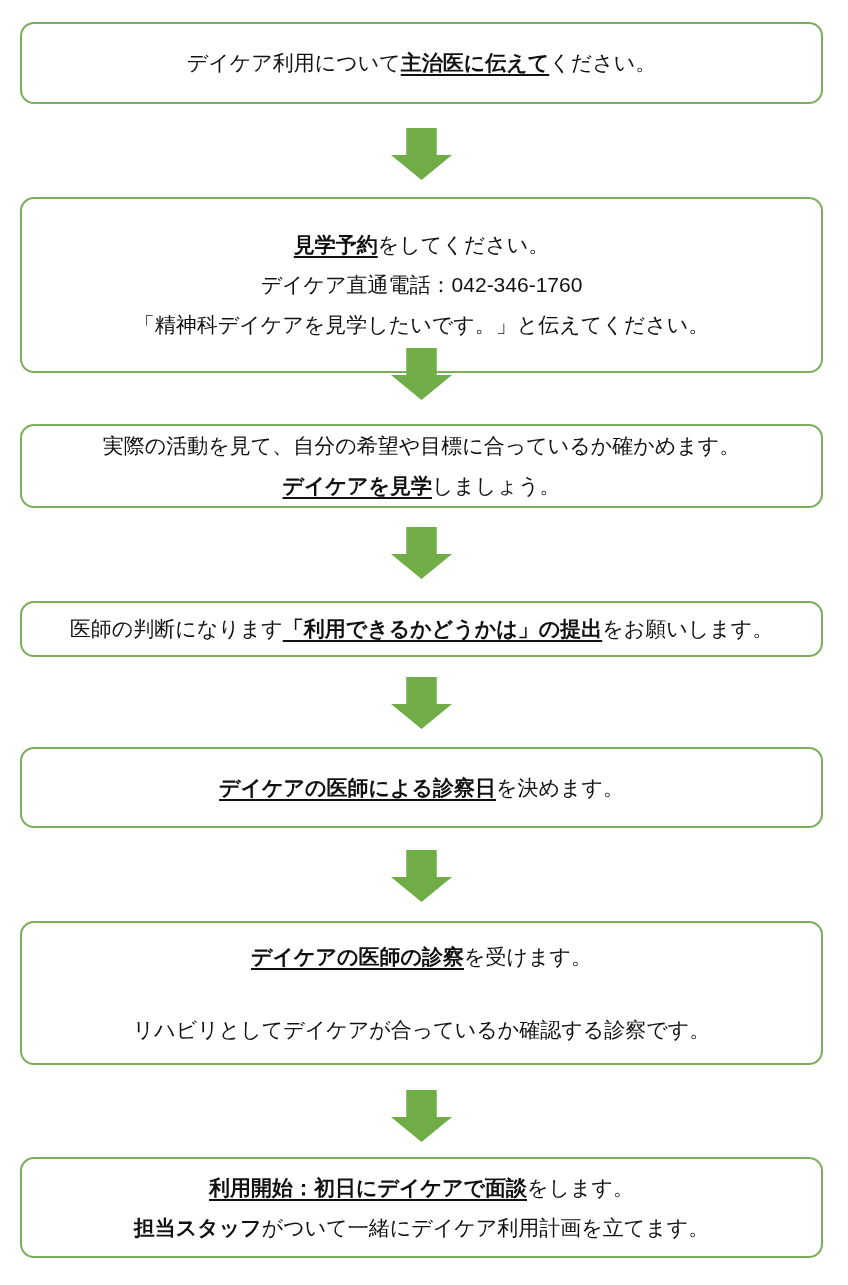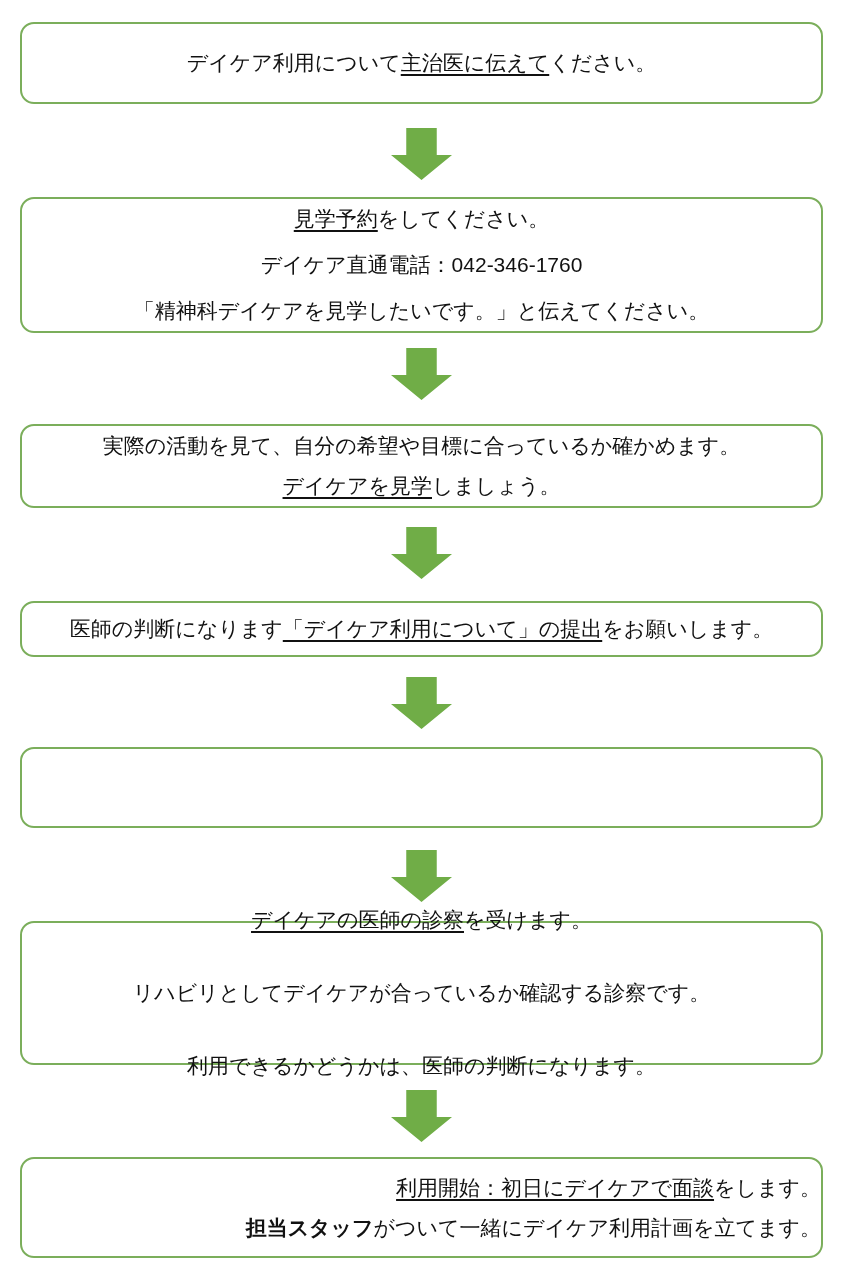--- a/index.html
+++ b/index.html
@@ -4,70 +4,70 @@
 <style>
   html,body{margin:0;padding:0;background:#ffffff;}
   body{font-family:"Liberation Sans","DejaVu Sans",sans-serif;color:#111111;}
   .page{position:relative;width:848px;height:1285px;background:#ffffff;overflow:hidden;}
   .box{
     position:absolute;left:20px;width:803px;box-sizing:border-box;
     border:2.5px solid #7BAE5B;border-radius:14px;background:#ffffff;
     display:flex;flex-direction:column;justify-content:center;align-items:center;
   }
   .line{margin:0;font-size:21px;line-height:40px;text-align:center;white-space:nowrap;}
-  .bu{font-weight:400;text-decoration:underline;text-decoration-thickness:1.6px;text-underline-offset:4px;}
+  .bu{font-weight:700;text-decoration:underline;text-decoration-thickness:1.6px;text-underline-offset:4px;}
   .b{font-weight:700;margin-top:24px;}
   .arrow{
     position:absolute;left:391px;width:61px;height:52px;background:#70AD47;
     clip-path:polygon(25% 0,75% 0,75% 52%,100% 52%,50% 100%,0 52%,25% 52%);
   }
 </style>
 </head>
 <body>
 
 <div class="page">
 
   <section class="box" style="top:22px;height:82px;">
     <p class="line"><span>デイケア利用について</span><span class="bu">主治医に伝えて</span><span>ください。</span></p>
   </section>
 
   <div class="arrow" style="top:128px;"></div>
 
-  <section class="box" style="top:197px;height:136px;justify-content:space-between;">
+  <section class="box" style="top:197px;height:176px;">
     <p class="line"><span class="bu">見学予約</span><span>をしてください。</span></p>
     <p class="line"><span>デイケア直通電話：042‐346‐1760</span></p>
     <p class="line"><span>「精神科デイケアを見学したいです。」と伝えてください。</span></p>
   </section>
 
   <div class="arrow" style="top:348px;"></div>
 
   <section class="box" style="top:424px;height:84px;">
     <p class="line"><span>実際の活動を見て、自分の希望や目標に合っているか確かめます。</span></p>
     <p class="line"><span class="bu">デイケアを見学</span><span>しましょう。</span></p>
   </section>
 
   <div class="arrow" style="top:527px;"></div>
 
   <section class="box" style="top:601px;height:56px;">
-    <p class="line"><span>医師の判断になります</span><span class="bu">「デイケア利用について」の提出</span><span>をお願いします。</span></p>
+    <p class="line"><span>医師の判断になります</span><span class="bu">「利用できるかどうかは」の提出</span><span>をお願いします。</span></p>
   </section>
 
   <div class="arrow" style="top:677px;"></div>
 
   <section class="box" style="top:747px;height:81px;">
+    <p class="line"><span class="bu">デイケアの医師による診察日</span><span>を決めます。</span></p>
   </section>
 
   <div class="arrow" style="top:850px;"></div>
 
   <section class="box" style="top:921px;height:144px;gap:33px;">
     <p class="line"><span class="bu">デイケアの医師の診察</span><span>を受けます。</span></p>
     <p class="line"><span>リハビリとしてデイケアが合っているか確認する診察です。</span></p>
-    <p class="line"><span>利用できるかどうかは、医師の判断になります。</span></p>
   </section>
 
   <div class="arrow" style="top:1090px;"></div>
 
-  <section class="box" style="top:1157px;height:101px;align-items:flex-end;">
+  <section class="box" style="top:1157px;height:101px;">
     <p class="line"><span class="bu">利用開始：初日にデイケアで面談</span><span>をします。</span></p>
     <p class="line"><span class="b">担当スタッフ</span><span>がついて一緒にデイケア利用計画を立てます。</span></p>
   </section>
 
 </div>
 
 </body></html>

